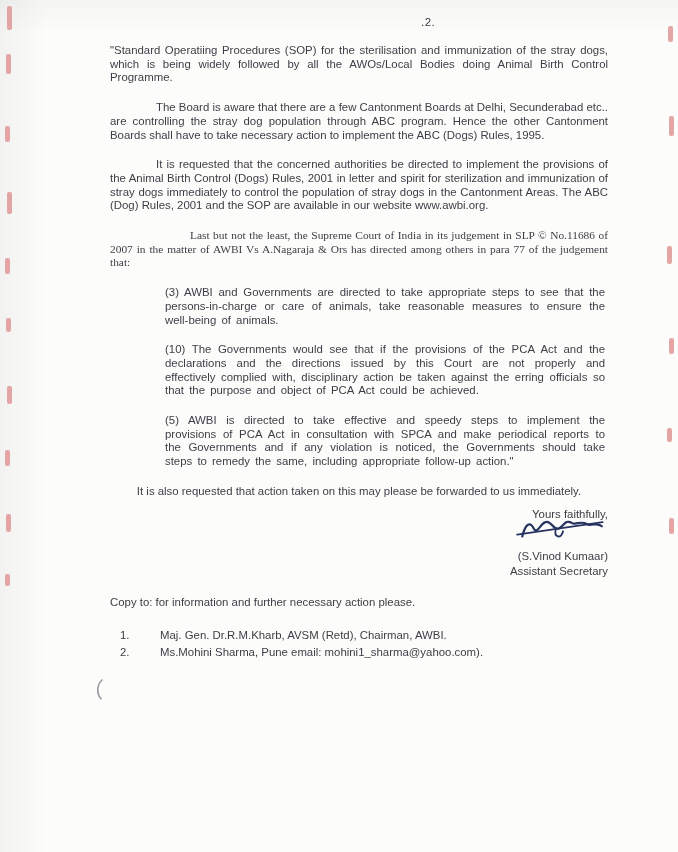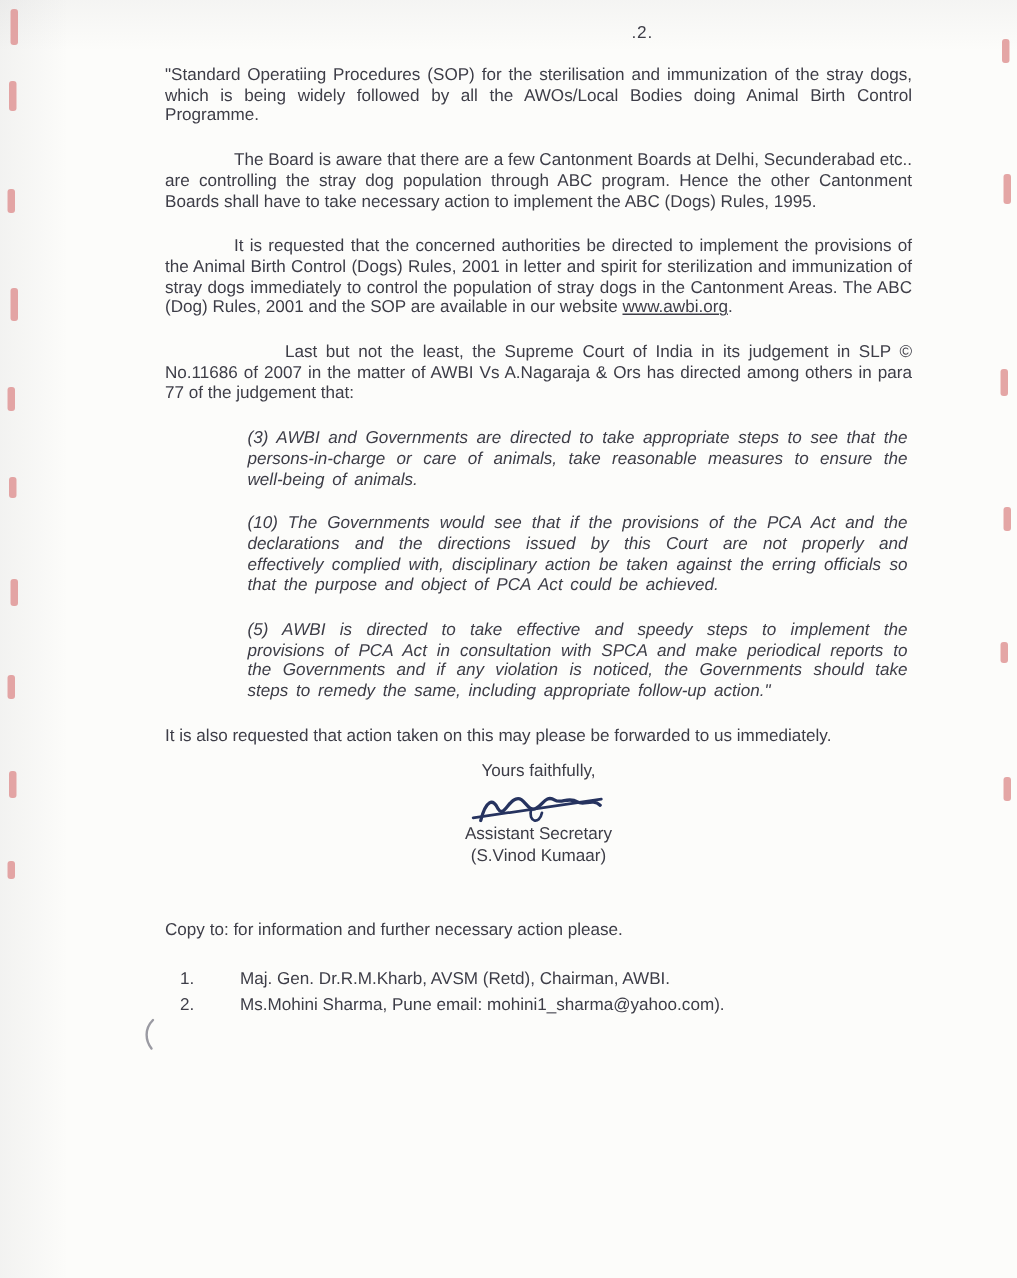--- a/index.html
+++ b/index.html
@@ -8,27 +8,27 @@
         font-family:"Liberation Sans",sans-serif;color:#3d3d47;overflow:hidden;}
   .edge-shade{position:absolute;inset:0;pointer-events:none;
         background:linear-gradient(90deg,rgba(60,60,70,.05),rgba(60,60,70,0) 46px),
                    linear-gradient(0deg,rgba(60,60,70,0) 96%,rgba(60,60,70,.04));}
   .artifact{position:absolute;width:5px;background:#df9191;border-radius:2px;opacity:.8;filter:blur(.5px);}
   .pencil{position:absolute;left:93px;top:678px;}
   .page-number{position:absolute;top:16px;left:421px;font-size:11.5px;letter-spacing:.5px;}
   .content{position:absolute;top:44px;left:110px;width:498px;font-size:11.4px;line-height:13.7px;text-align:justify;}
   .bp{margin:0 0 16px;}
   .ind{text-indent:46px;}
-  .ind2{text-indent:80px;}
-  .quote{font-style:italic;margin:0 3px 16px 55px;word-spacing:2px;}
-  .link{color:inherit;text-decoration:underline;cursor:pointer;}
-  .closing{margin:0 0 8px;text-align:left;}
-  .signoff{text-align:center;line-height:14.5px;}
+  .ind2{text-indent:80px;font-family:Liberation Serif, serif;}
+  .quote{margin:0 3px 16px 55px;word-spacing:2px;}
+  .link{color:inherit;cursor:pointer;}
+  .closing{margin:0 0 8px;text-align:center;}
+  .signoff{text-align:right;line-height:14.5px;}
   .sig-wrap{height:26px;margin:2px 2px 0 0;transform:rotate(-3deg);}
-  .copy{margin-top:36px;text-align:left;}
+  .copy{margin-top:18px;text-align:left;}
   .copy-items{margin-top:19px;}
   .copy-item{display:flex;margin-bottom:4px;text-align:left;}
   .copy-num{width:40px;margin-left:10px;flex:none;}
 </style>
 </head>
 <body>
 
 <div class="page">
   <div class="edge-shade"></div>
 
@@ -70,22 +70,22 @@
 
     <div class="signoff">
       <div>Yours faithfully,</div>
       <div class="sig-wrap">
         <svg width="92" height="30" viewBox="0 0 92 30">
           <path d="M8 22 C12 9 17 7 20 15 C23 21 27 10 32 9 C38 7 39 18 45 16 C50 14 52 7 58 11 C62 14 67 9 73 13 C77 16 83 11 88 16" stroke="#26335f" stroke-width="2.2" fill="none" stroke-linecap="round"></path>
           <path d="M3 20 L89 12" stroke="#26335f" stroke-width="1.8" fill="none" stroke-linecap="round"></path>
           <path d="M42 16 C39 25 47 27 49 19" stroke="#26335f" stroke-width="1.8" fill="none" stroke-linecap="round"></path>
         </svg>
       </div>
+      <div>(S.Vinod Kumaar)</div>
       <div>Assistant Secretary</div>
-      <div>(S.Vinod Kumaar)</div>
     </div>
 
     <div class="copy">
       <div>Copy to: for information and further necessary action please.</div>
       <div class="copy-items">
         <div class="copy-item">
           <span class="copy-num">1.</span>
           <span>Maj. Gen. Dr.R.M.Kharb, AVSM (Retd), Chairman, AWBI.</span>
         </div>
         <div class="copy-item">

